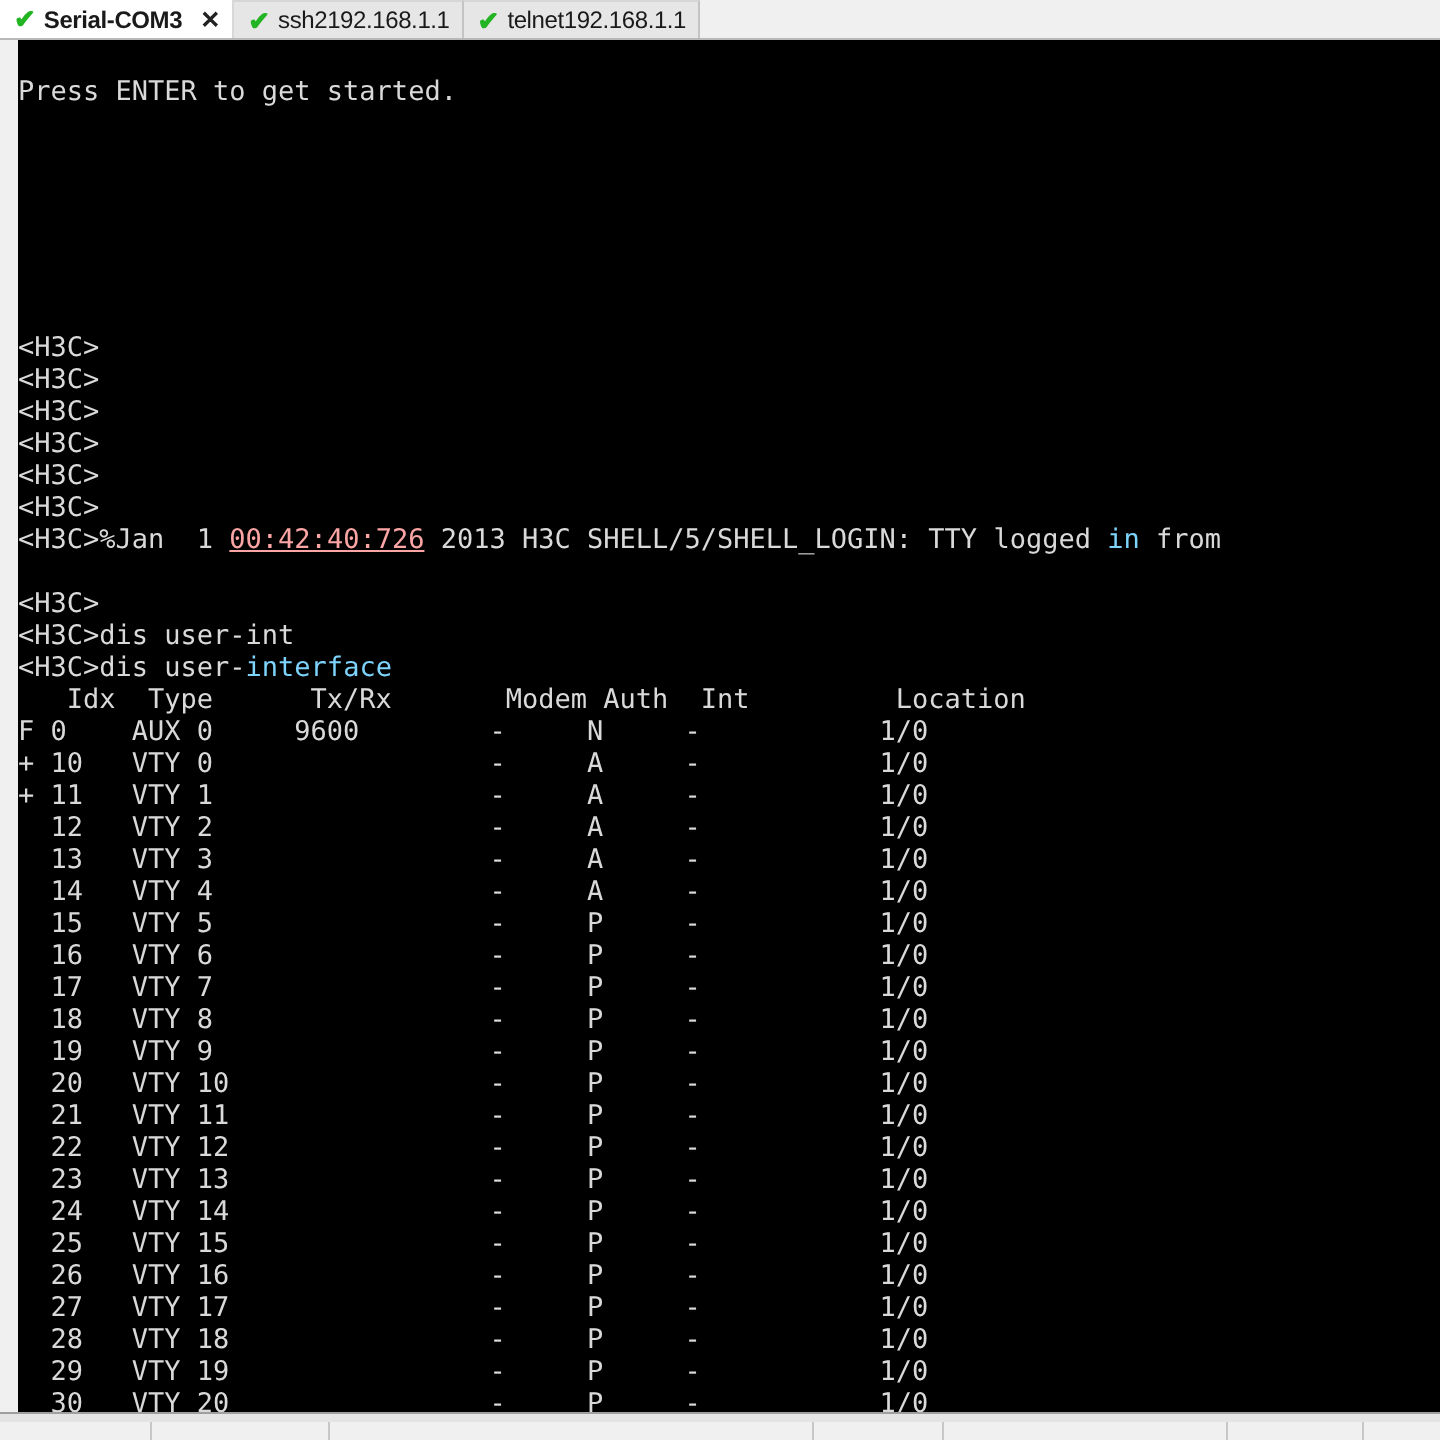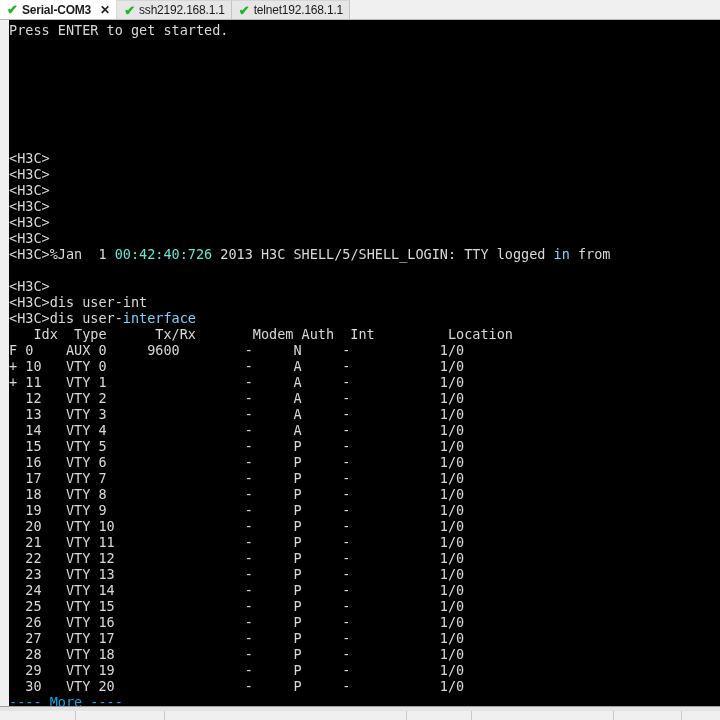--- a/index.html
+++ b/index.html
@@ -107,26 +107,26 @@
     top: 0;
     width: 711px;
     height: 686px;
     background: #000000;
     overflow: hidden;
     font-family: "DejaVu Sans Mono", "Liberation Mono", monospace;
     font-size: 13.5px;
     line-height: 16px;
     color: #d8d8d8;
     white-space: pre;
-    padding-top: 2px;
+    padding-top: 18px;
     box-sizing: border-box;
   }
   .screen .row { height: 16px; white-space: pre; }
   .c-white { color: #d9d9d9; }
-  .c-orange { color: #5eead4; }
+  .c-orange { color: #fca5a5; text-decoration: underline; }
   .c-magenta { color: #7dd3fc; }
   .c-gray { color: #0ea5e9; }
 
   
   .statusbar {
     position: absolute;
     left: 0;
     top: 706px;
     width: 720px;
     height: 14px;

